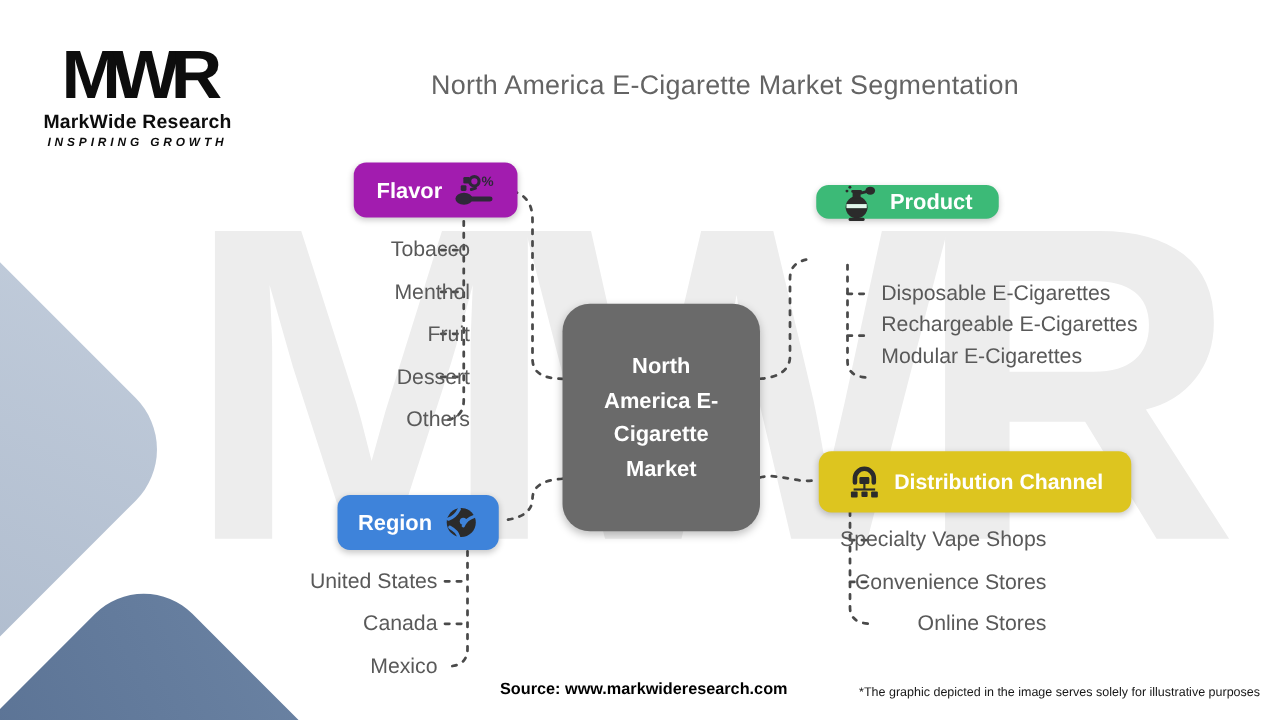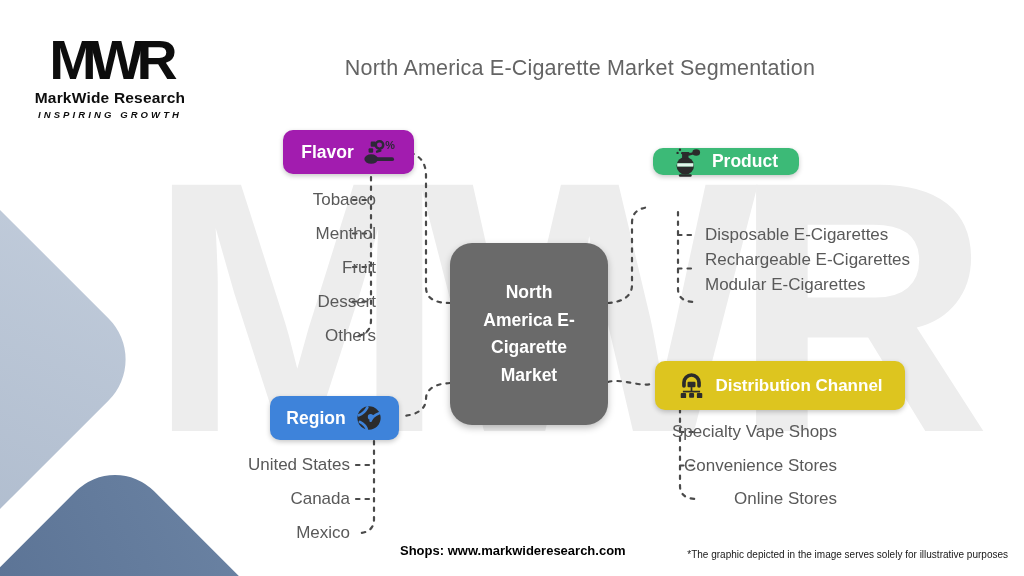--- a/index.html
+++ b/index.html
@@ -180,16 +180,16 @@
     <div class="item">Canada</div>
     <div class="item">Mexico</div>
   </div>
 
   <div class="list list-dist">
     <div class="item">Specialty Vape Shops</div>
     <div class="item">Convenience Stores</div>
     <div class="item">Online Stores</div>
   </div>
 
-  <div class="source">Shops: www.markwideresearch.com</div>
+  <div class="source">Source: www.markwideresearch.com</div>
   <div class="disclaimer">*The graphic depicted in the image serves solely for illustrative purposes</div>
 
 </div>
 
 </body></html>

